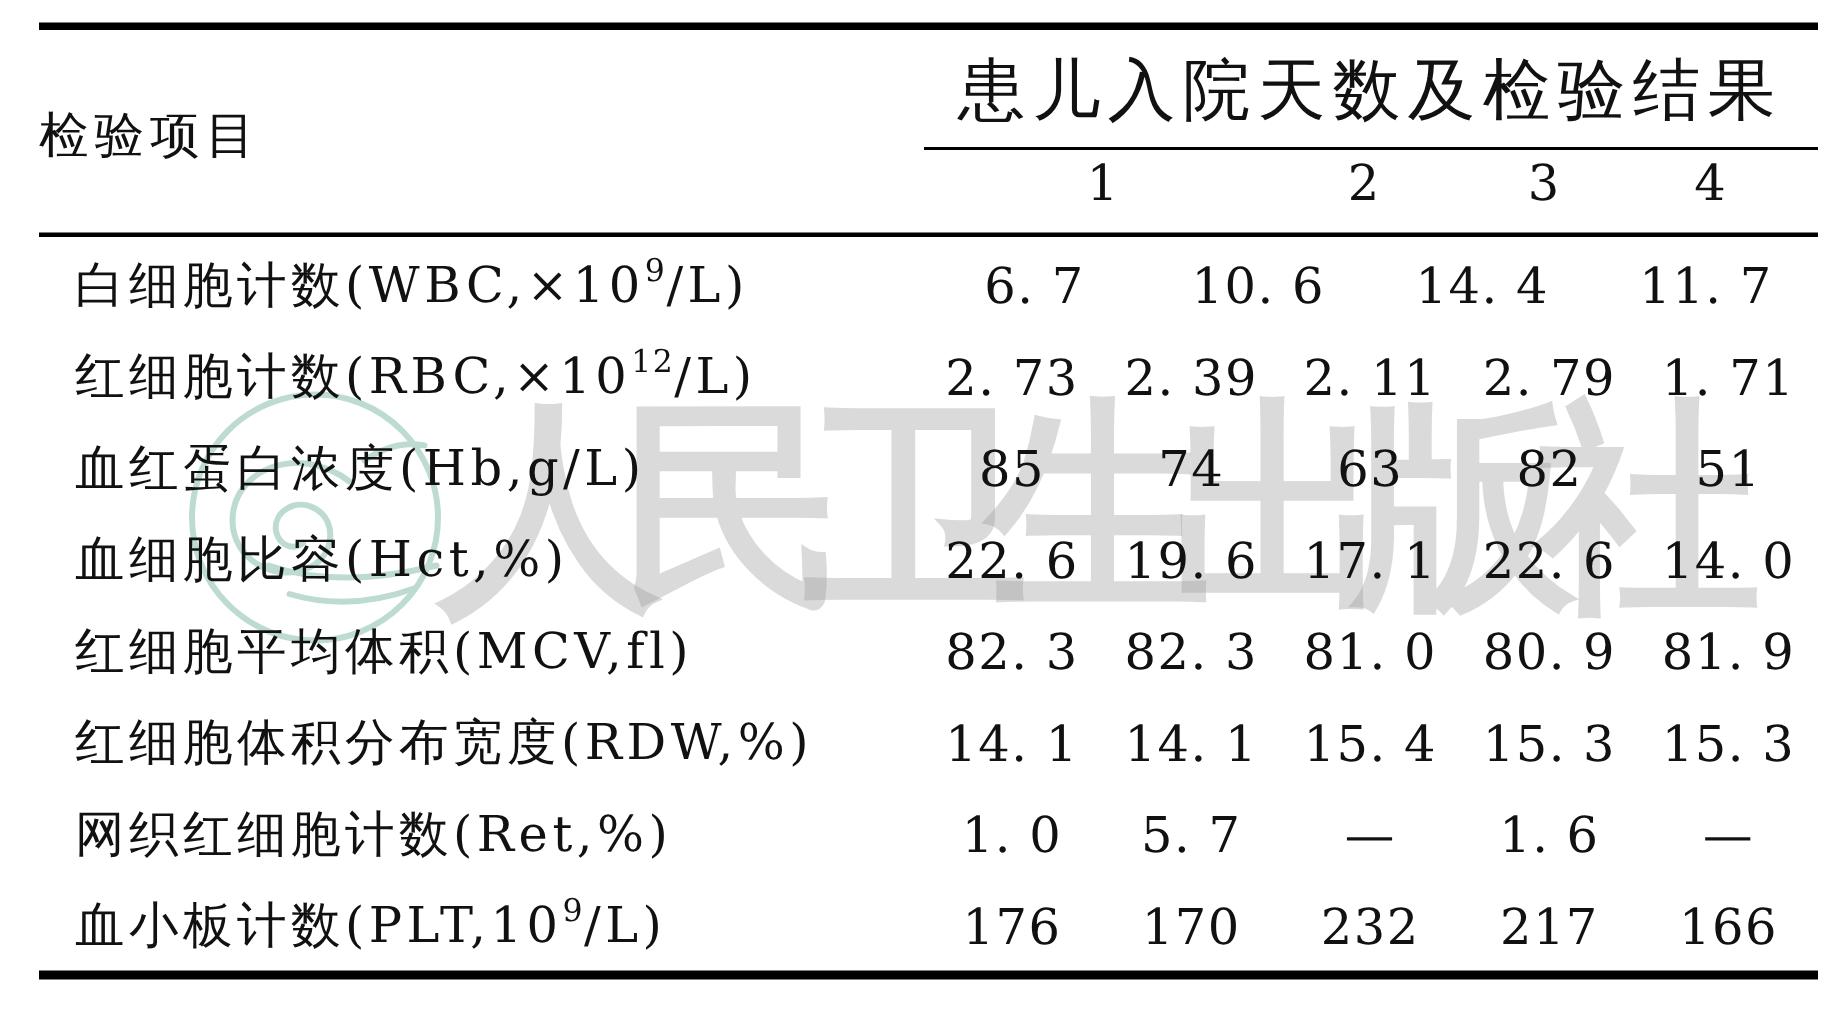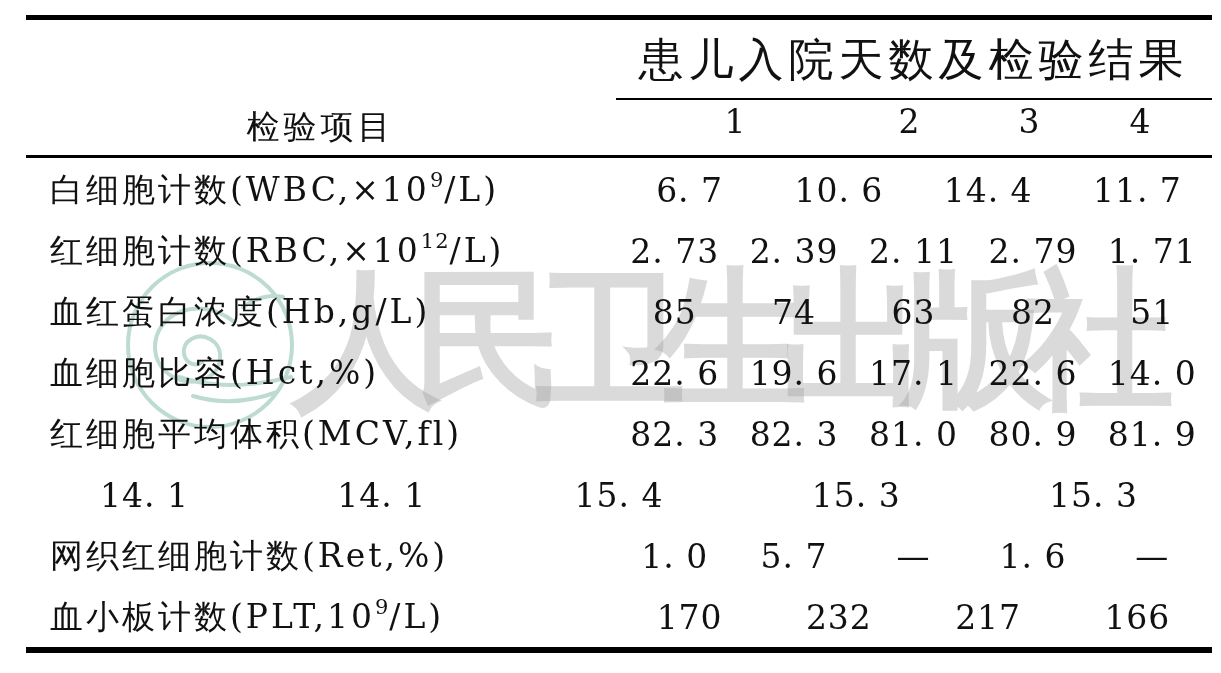--- a/index.html
+++ b/index.html
@@ -24,22 +24,22 @@
   }
   
   .rule{position:absolute;background:#000;z-index:2;}
   .rule-top{left:26px;top:15px;width:1186px;height:5px;}
   .rule-span{left:616px;top:98px;width:596px;height:2px;}
   .rule-mid{left:26px;top:155px;width:1186px;height:3px;}
   .rule-bottom{left:26px;top:647px;width:1186px;height:6px;}
   
   .hdr-item{
     position:absolute;left:26px;top:68px;width:589px;height:44px;
-    line-height:44px;text-align:center;
-    font-size:33px;letter-spacing:4px;z-index:1;margin-top:37px;
+    line-height:44px;
+    font-size:33px;letter-spacing:4px;z-index:1;
   }
   .hdr-days{
     position:absolute;left:615px;top:38px;width:597px;height:44px;
     line-height:44px;text-align:center;
     font-size:45px;letter-spacing:5px;z-index:1;
   }
   .day-num{
     position:absolute;top:102px;height:40px;line-height:40px;
     transform:translateX(-50%);
     font-size:33px;z-index:1;
@@ -130,38 +130,40 @@
     <div class="trow">
       <div class="label-cell"><span>红细胞平均体积(MCV,fl)</span><sup></sup><span></span></div>
       <div class="val-cell">82. 3</div>
       <div class="val-cell">82. 3</div>
       <div class="val-cell">81. 0</div>
       <div class="val-cell">80. 9</div>
       <div class="val-cell">81. 9</div>
     </div>
 
     <div class="trow">
+      <div class="label-cell"><span>红细胞体积分布宽度(RDW,%)</span><sup></sup><span></span></div>
       <div class="val-cell">14. 1</div>
       <div class="val-cell">14. 1</div>
       <div class="val-cell">15. 4</div>
       <div class="val-cell">15. 3</div>
       <div class="val-cell">15. 3</div>
     </div>
 
     <div class="trow">
       <div class="label-cell"><span>网织红细胞计数(Ret,%)</span><sup></sup><span></span></div>
       <div class="val-cell">1. 0</div>
       <div class="val-cell">5. 7</div>
       <div class="val-cell">—</div>
       <div class="val-cell">1. 6</div>
       <div class="val-cell">—</div>
     </div>
 
     <div class="trow">
       <div class="label-cell"><span>血小板计数(PLT,10</span><sup>9</sup><span>/L)</span></div>
+      <div class="val-cell">176</div>
       <div class="val-cell">170</div>
       <div class="val-cell">232</div>
       <div class="val-cell">217</div>
       <div class="val-cell">166</div>
     </div>
 
   </div>
 </div>
 
 </body></html>

